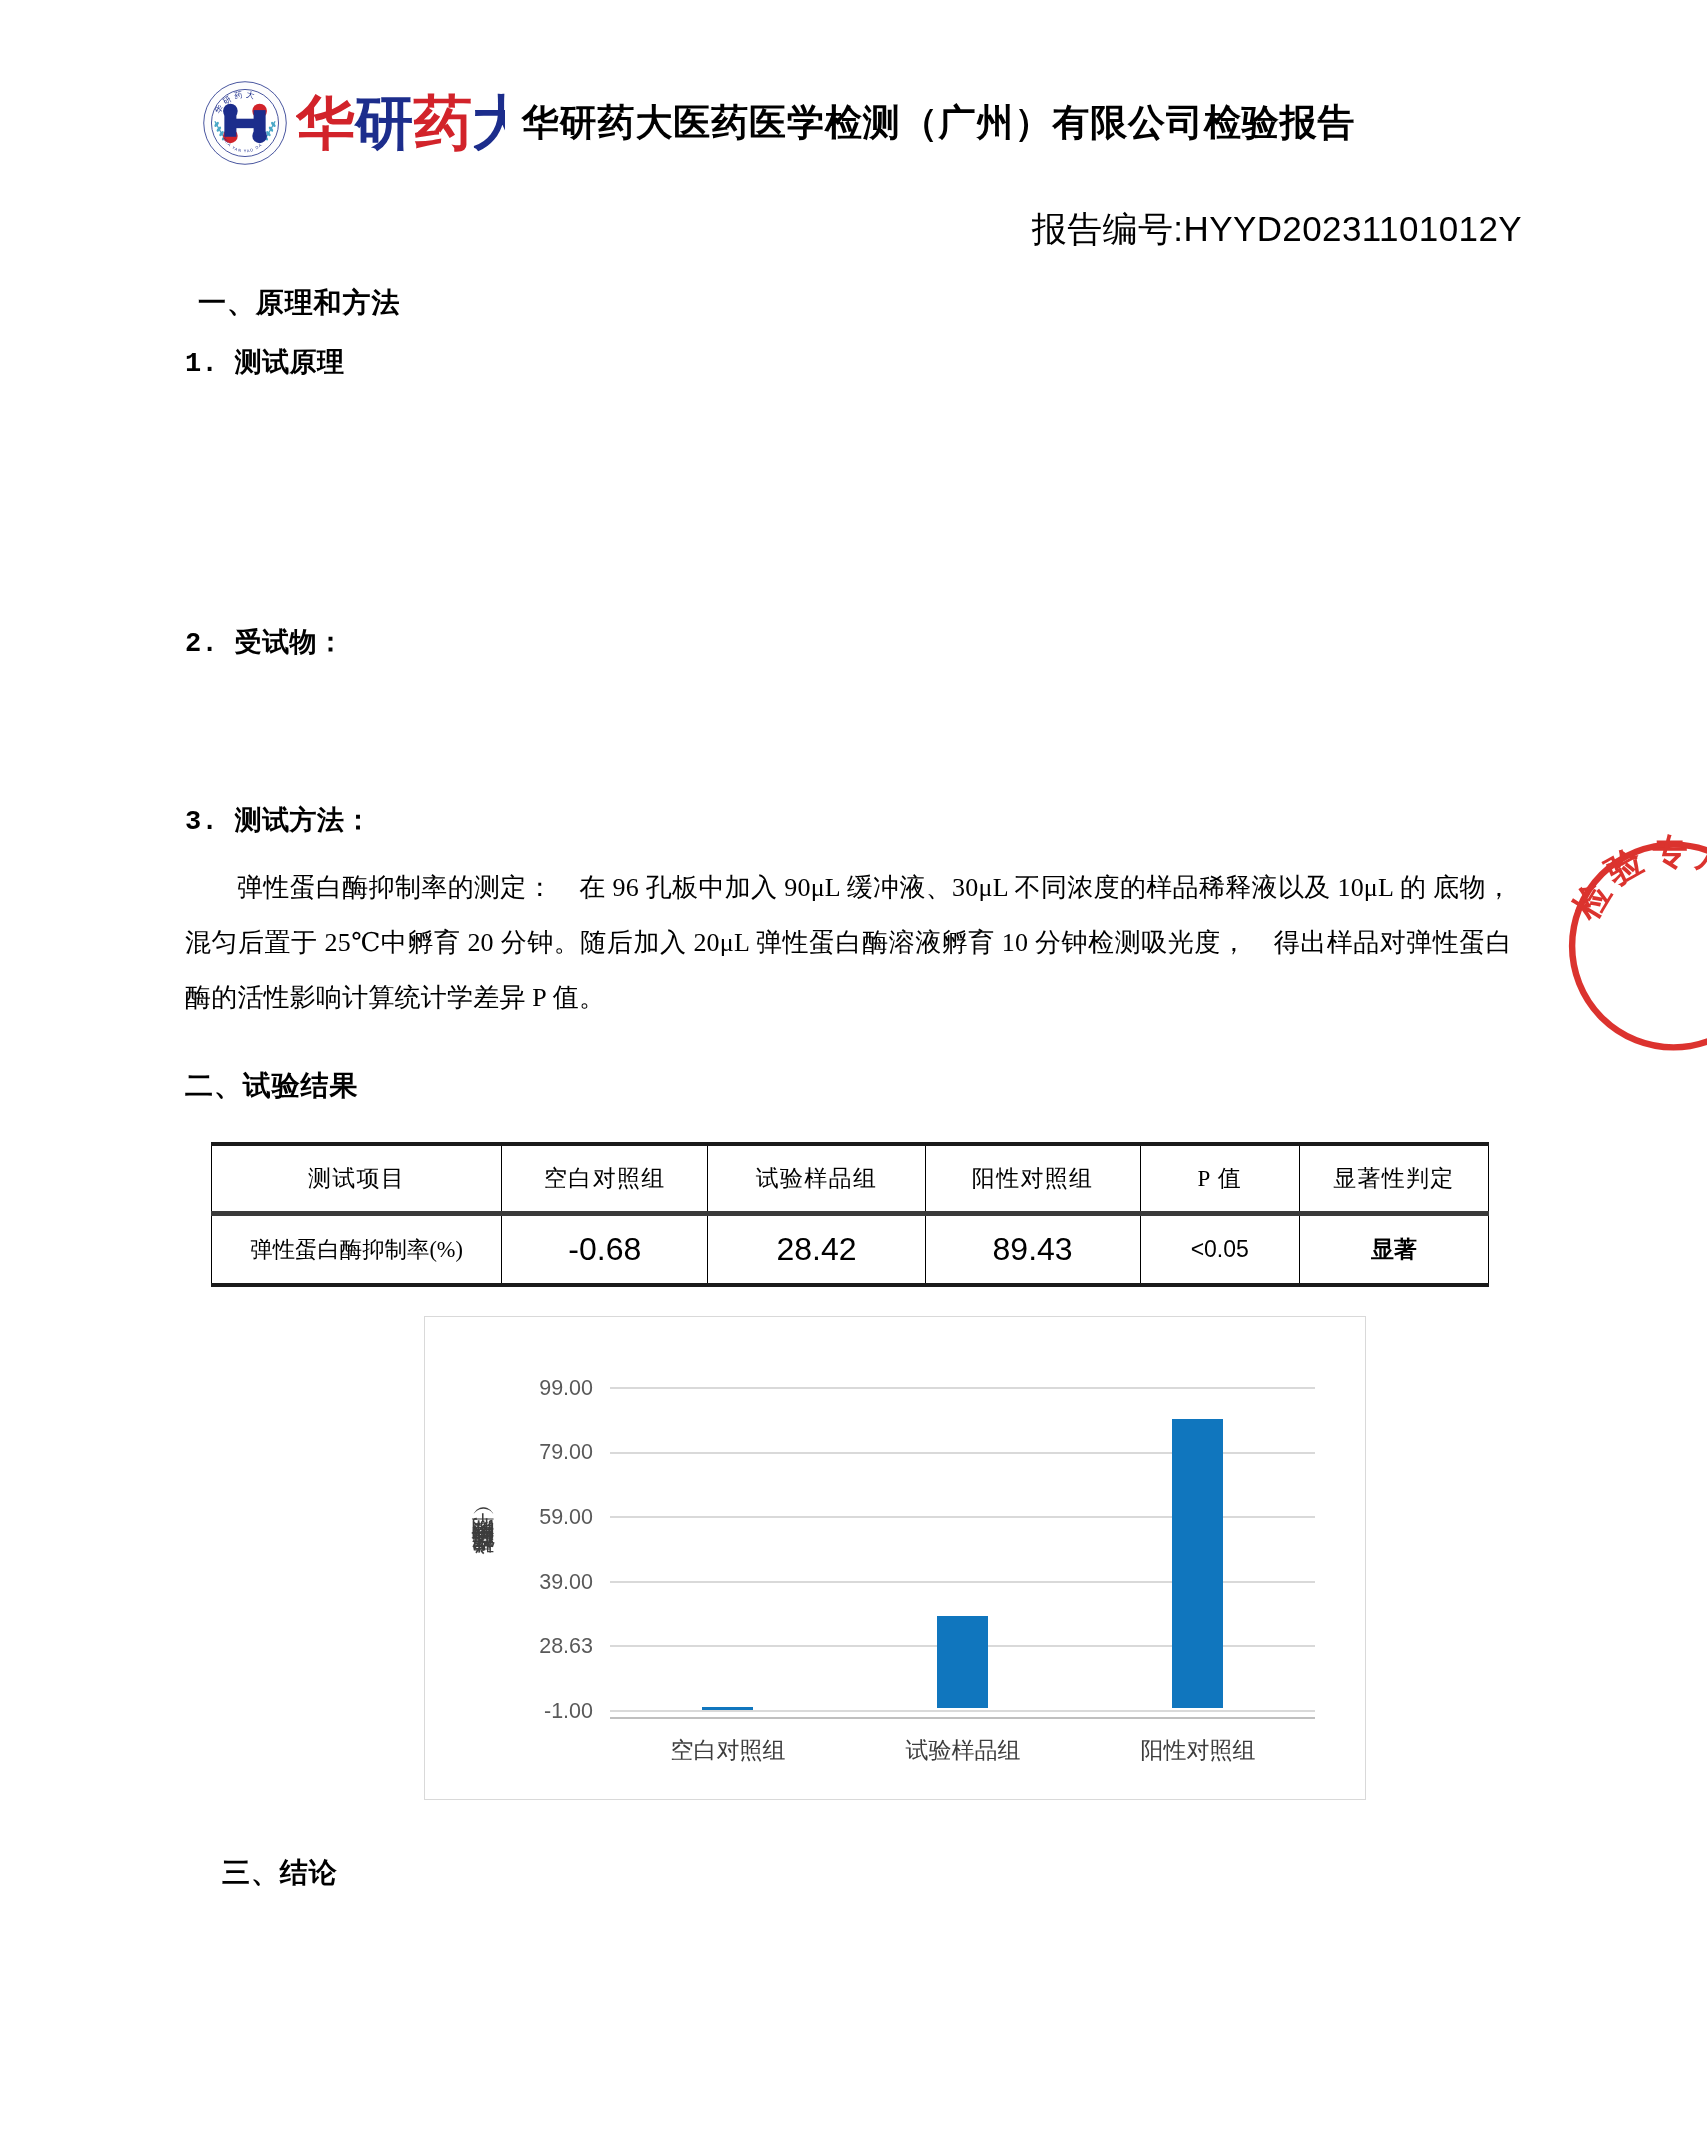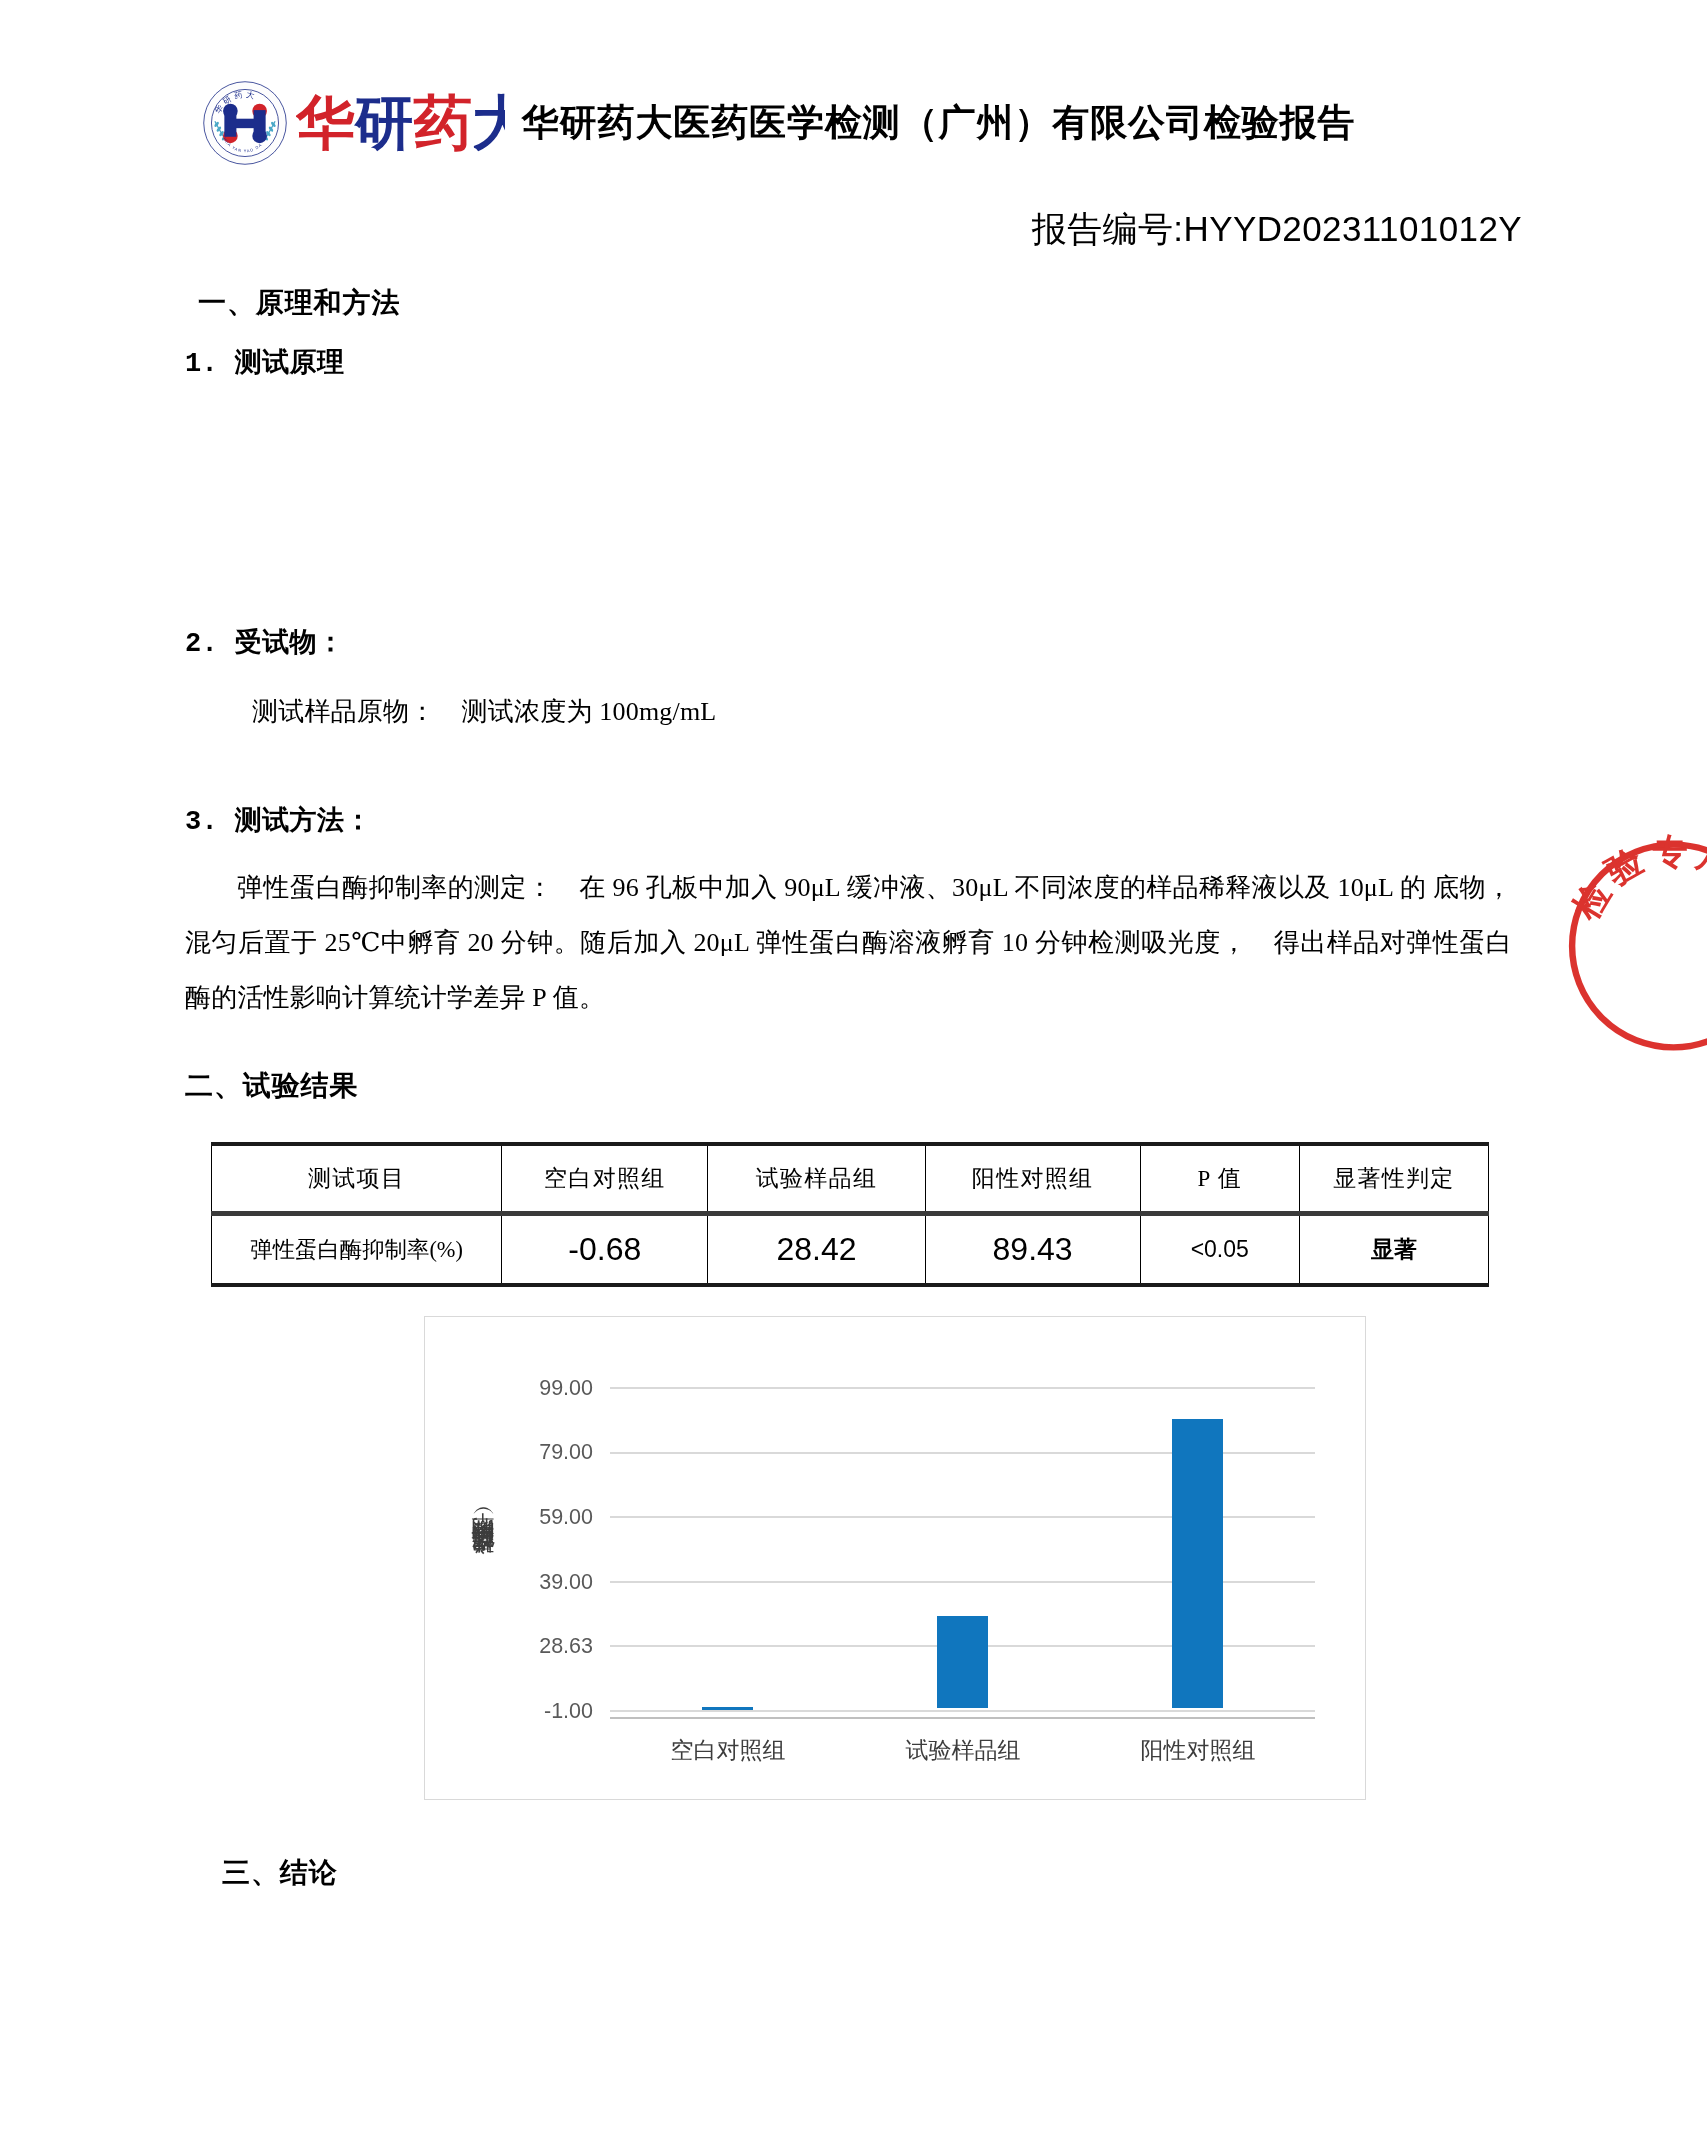--- a/index.html
+++ b/index.html
@@ -161,21 +161,20 @@
 
   <div class="report-no">报告编号:HYYD20231101012Y</div>
 
   <div class="h1" style="left:198px;top:284px;">一、原理和方法</div>
 
   <div class="h2" style="left:185px;top:344px;">1. 测试原理</div>
 
 
   <div class="h2" style="left:185px;top:624px;">2. 受试物：</div>
 
-  <div class="para" style="left:252px;top:684px;width:1260px;">测试样品原物：　测试浓度为 100mg/mL</div>
 
   <div class="h2" style="left:185px;top:802px;">3. 测试方法：</div>
 
   <div class="para indent" style="left:185px;top:860px;width:1327px;">弹性蛋白酶抑制率的测定：　在 96 孔板中加入 90μL 缓冲液、30μL 不同浓度的样品稀释液以及 10μL 的 底物，　混匀后置于 25℃中孵育 20 分钟。随后加入 20μL 弹性蛋白酶溶液孵育 10 分钟检测吸光度，　得出样品对弹性蛋白酶的活性影响计算统计学差异 P 值。</div>
 
   <div class="h1" style="left:185px;top:1067px;">二、试验结果</div>
 
   <table class="rtable" style="left:211px;top:1142px;width:1278px;">
     <colgroup>
       <col style="width:290px">

